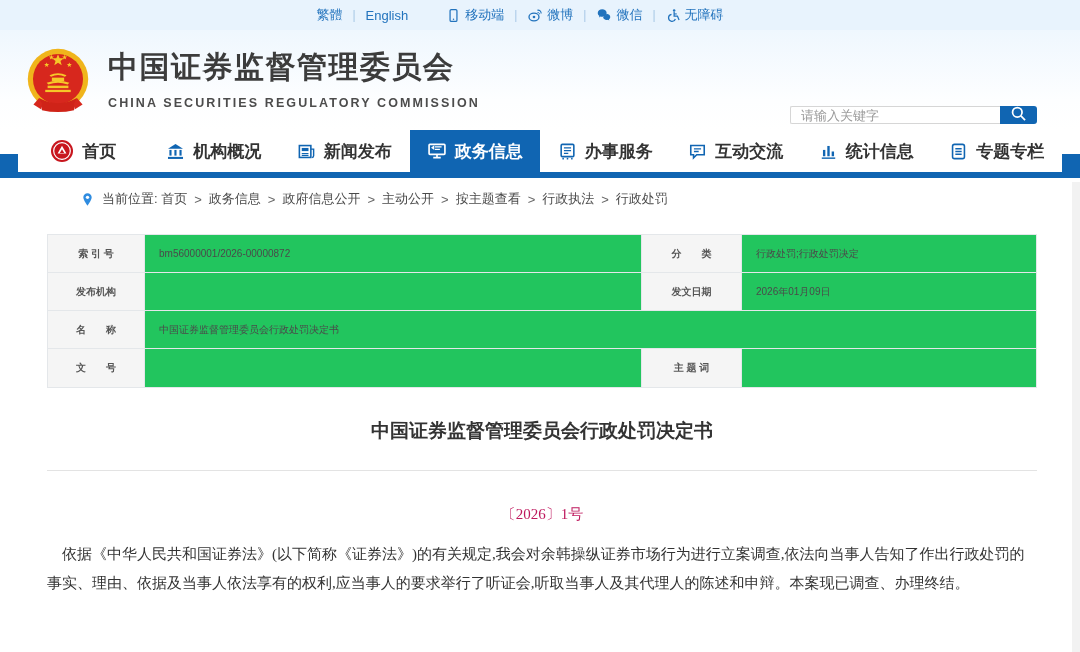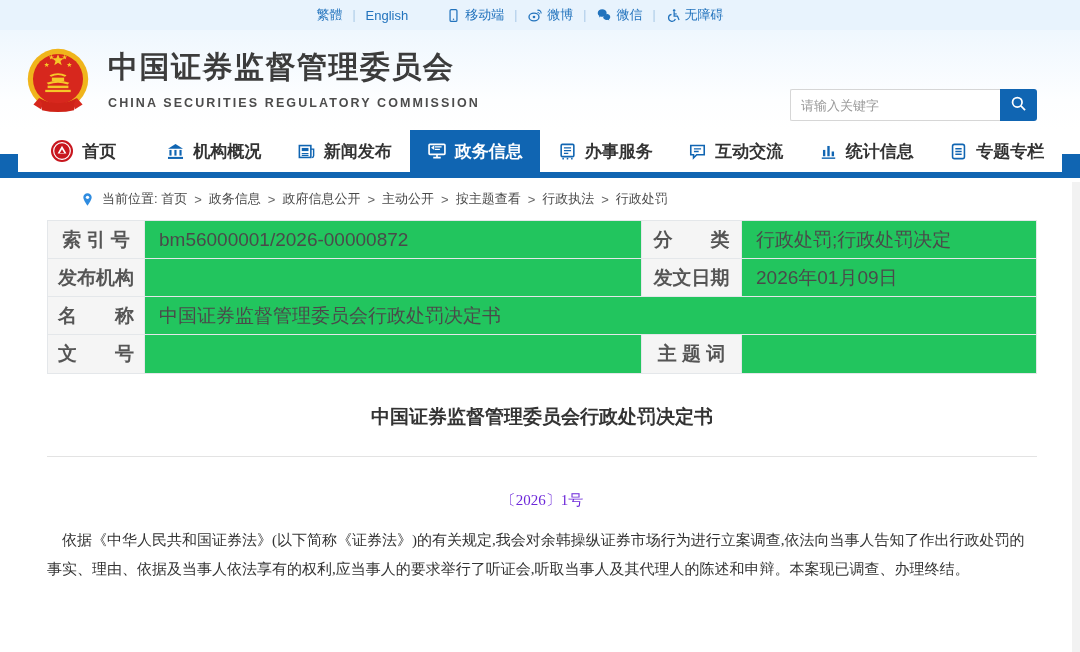--- a/index.html
+++ b/index.html
@@ -13,21 +13,21 @@
   .topbar .sep { color:#a8c8e6; margin:0 10px; font-size:12px; }
   .topbar .gap { width:38px; }
   .topbar svg { display:block; }
 
   
   .header { height:100px; background:linear-gradient(180deg,#eff7fe 0%,#fdfeff 70%,#ffffff 100%);
     position:relative; display:flex; align-items:center; padding-left:24px; }
   .emblem { width:68px; height:68px; margin-right:16px; flex:0 0 auto; }
   .brand-title { font-size:30px; font-weight:bold; color:#3c3c3c; letter-spacing:1.5px; line-height:1.1; }
   .brand-sub { font-size:12.5px; font-weight:bold; color:#4c4c4c; letter-spacing:2.1px; margin-top:13px; }
-  .search { position:absolute; right:43px; top:59px; width:247px; height:32px; display:flex; }
+  .search { position:absolute; right:43px; top:76px; width:247px; height:18px; display:flex; }
   .search input { flex:1; border:1px solid #d6d6d6; border-right:none; background:#fff;
     padding:0 10px; font-size:13px; color:#333; outline:none; border-radius:2px 0 0 2px; }
   .search input::placeholder { color:#9a9a9a; }
   .search button { width:37px; border:none; background:#1065b2; cursor:pointer;
     display:flex; align-items:center; justify-content:center; border-radius:0 3px 3px 0; }
 
   
   .nav-wrap { position:relative; height:48px; }
   .nav-blue-bar { position:absolute; left:0; right:0; bottom:0; height:24px; background:#1065b2; }
   .nav-inner { position:absolute; left:18px; right:18px; top:0; height:42px; background:#fff; display:flex; }
@@ -41,33 +41,33 @@
   .breadcrumb { height:42px; display:flex; align-items:center; padding-left:80px;
     font-size:13px; color:#4a4a4a; }
   .breadcrumb .pin { margin-right:7px; display:flex; }
   .breadcrumb .bc-sep { margin:0 7px; color:#666; }
   .breadcrumb .bc-item { cursor:pointer; }
 
   
   .content { padding:0 43px 0 47px; }
 
   .info-table { display:grid; grid-template-columns:96px 497px 100px 1fr;
-    border:1px solid #e4e7ea; font-size:19px; color:#4a4a4a; margin-top:0; }
+    border:1px solid #e4e7ea; font-size:10px; color:#4a4a4a; margin-top:14px; }
   .cell { min-height:38px; display:flex; align-items:center; padding:0 14px;
     border-bottom:1px solid #e4e7ea; background:#22c55e; }
   .cell.last { border-bottom:none; }
   .cell-label { background:#f5f5f5; justify-content:center; font-weight:bold; color:#555;
     white-space:pre; padding:0 6px; }
   .cell-value { border-left:1px solid #e4e7ea; }
   .cell-label.mid { border-left:1px solid #e4e7ea; }
   .cell-span { grid-column:2 / 5; }
 
   .doc-title { text-align:center; font-size:19px; font-weight:bold; color:#333; margin-top:30px; }
   .doc-divider { border-top:1px solid #e3e3e3; margin-top:26px; }
-  .doc-number { text-align:center; margin-top:34px; font-size:15px; color:#6d28d9;
+  .doc-number { text-align:center; margin-top:34px; font-size:15px; color:#be185d;
     font-family:"Liberation Serif","DejaVu Serif",serif; }
   .doc-para { font-size:15px; color:#333; line-height:1.95; text-indent:1em;
     font-family:"Liberation Serif","DejaVu Serif",serif; }
   .doc-para.p1 { margin-top:36px; }
   .doc-para.p2 { margin-top:16px; }
 
   
   .scrollbar-track { position:fixed; top:182px; right:0; bottom:0; width:8px; background:#f2f2f2; }
 </style>
 </head>

